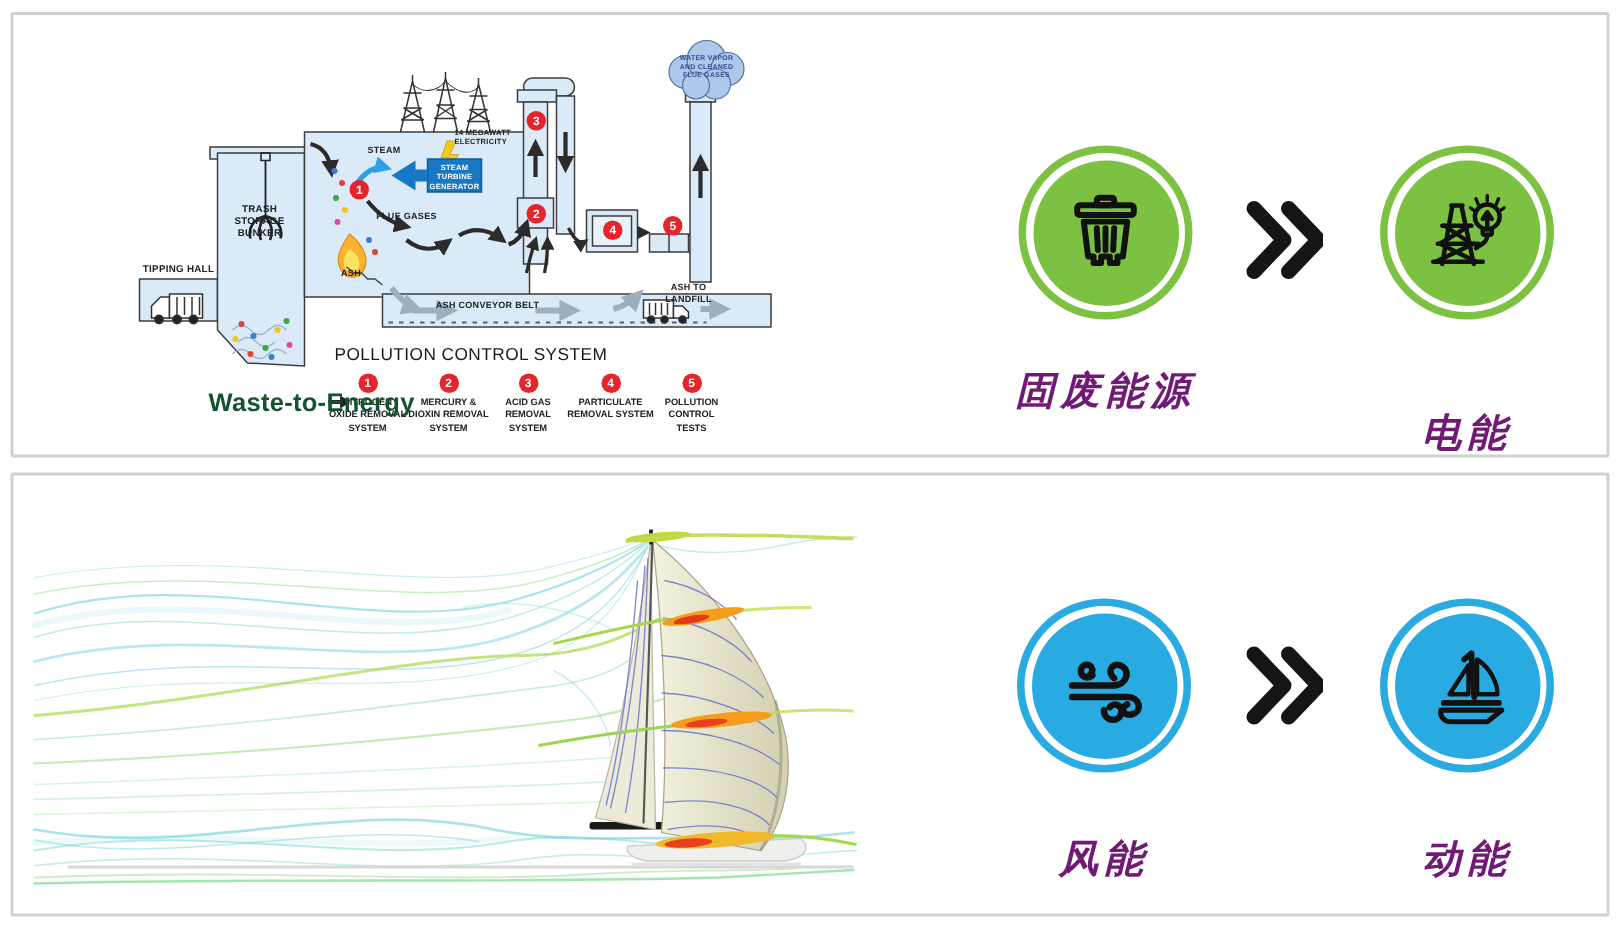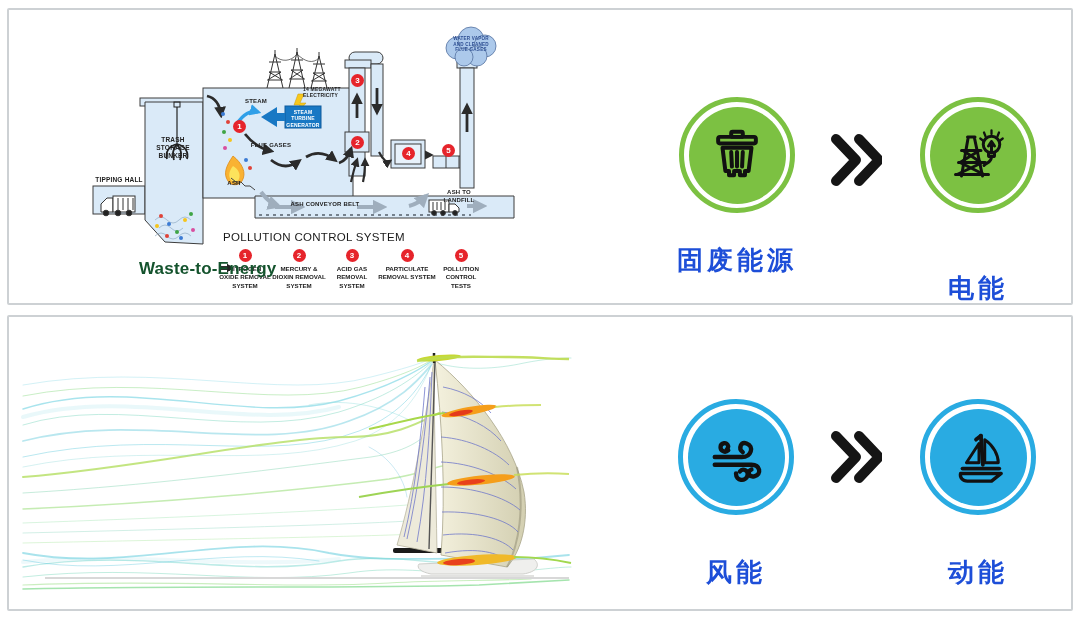--- a/index.html
+++ b/index.html
@@ -36,22 +36,22 @@
   .flow-col { position:absolute; width:200px; display:flex;
               flex-direction:column; align-items:center; }
   .badge { width:116px; height:116px; border-radius:50%; background:#fff;
            display:flex; align-items:center; justify-content:center; }
   .badge.green { border:5px solid #7CC142; }
   .badge.blue  { border:5px solid #29ABE2; }
   .badge-inner { width:97px; height:97px; border-radius:50%;
                  display:flex; align-items:center; justify-content:center; }
   .green .badge-inner { background:#7CC142; }
   .blue  .badge-inner { background:#29ABE2; }
-  .flow-label { font-weight:800; font-size:26px; color:#1d4ed8;
-                letter-spacing:4px; white-space:nowrap; }
+  .flow-label { font-weight:800; font-size:26px; color:#701a75;
+                letter-spacing:4px; white-space:nowrap;font-style:italic; }
   .gap-top { margin-top:30px; }
   .gap-bottom { margin-top:40px; }
   .chevrons { position:absolute; }
 
   
   .cfd { position:absolute; left:0; top:0; }
 </style>
 </head>
 <body>
 

